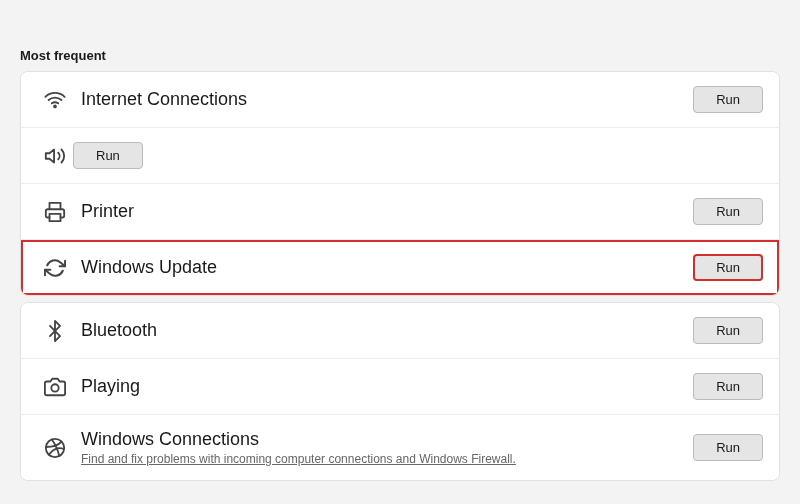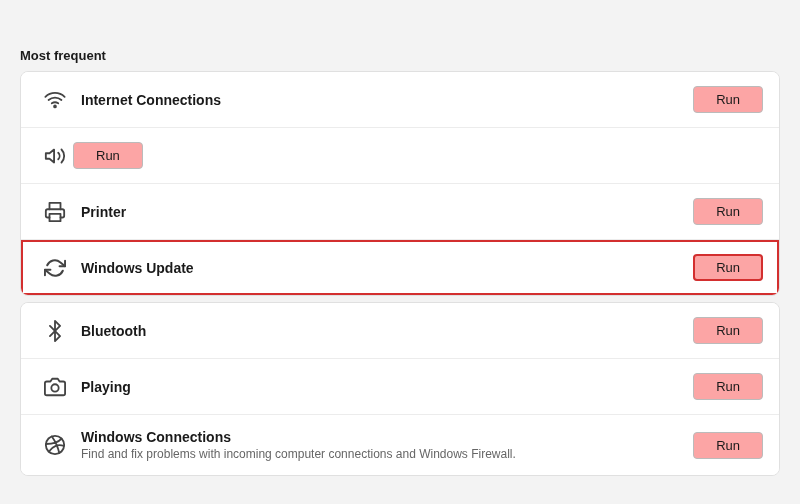--- a/index.html
+++ b/index.html
@@ -70,32 +70,33 @@
       justify-content: center;
       flex-shrink: 0;
       font-size: 18px;
       color: #444;
     }
     .item-info {
       flex: 1;
       padding-left: 8px;
     }
     .item-title {
-      font-size: 14px;
-      color: #1a1a1a;
-      font-weight: 700;
+      font-size: 18px;
+      color: #1a1a1a;
+      font-weight: 400;
     }
     .item-desc {
       font-size: 12px;
       color: #666;
       margin-top: 2px;
+      text-decoration: underline;
     }
     .run-btn {
       border: 1px solid #bbb;
-      background: #fca5a5;
+      background: #e5e5e5;
       border-radius: 4px;
       padding: 5px 22px;
       font-size: 13px;
       cursor: pointer;
       color: #1a1a1a;
       white-space: nowrap;
       transition: background 0.15s;
       text-align: right;
     }
     .run-btn.highlighted {

